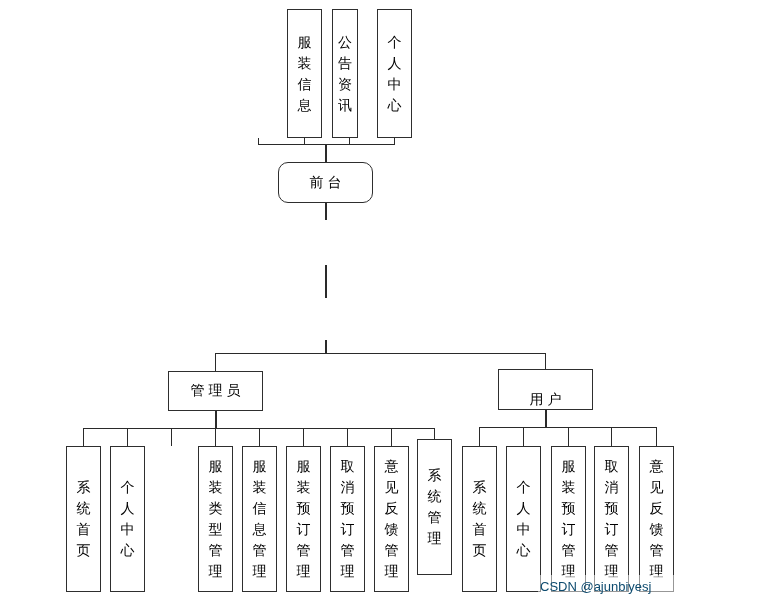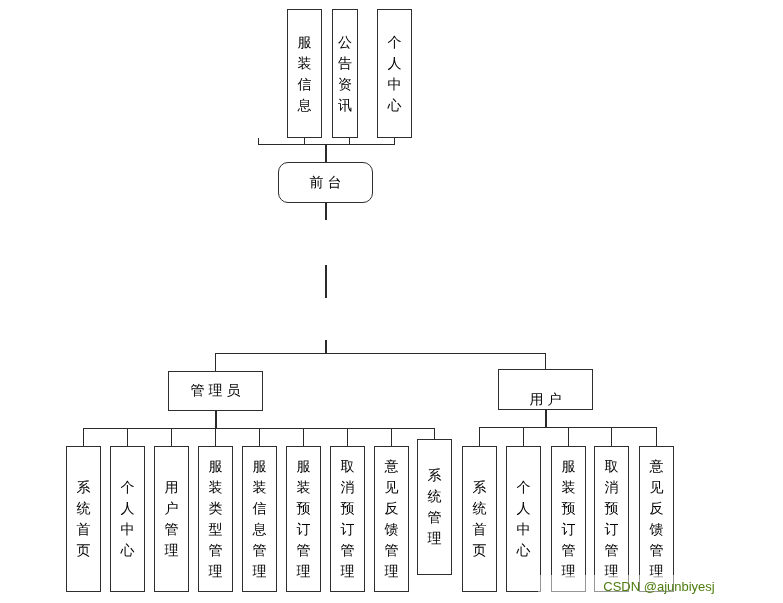--- a/index.html
+++ b/index.html
@@ -54,24 +54,24 @@
     background: rgba(255,255,255,0.5);
     z-index: 3;
   }
   .watermark {
     position: absolute;
     left: 540px;
     top: 576px;
     width: 238px;
     height: 22px;
     line-height: 22px;
-    text-align: center;
+    text-align: left;
     font-family: "Liberation Sans", "DejaVu Sans", sans-serif;
     font-size: 13px;
-    color: #4d7c0f;
+    color: #0c4a6e;
     z-index: 4;
   }
 </style>
 </head>
 <body>
 
 <div class="canvas">
 
   <div class="vline" style="left:258px; top:138px; width:1px; height:7px;"></div>
   <div class="vline" style="left:304px; top:138px; width:1px; height:7px;"></div>
@@ -127,23 +127,20 @@
   <div class="node" style="left:498px; top:369px; width:95px; height:41px;align-items:flex-end;">
     <div class="htext">用户</div>
   </div>
 
   <div class="node" style="left:66px; top:446px; width:35px; height:146px;">
     <div class="vtext">系统首页</div>
   </div>
   <div class="node" style="left:110px; top:446px; width:35px; height:146px;">
     <div class="vtext">个人中心</div>
   </div>
-  <div class="node" style="left:154px; top:446px; width:35px; height:146px;">
-    <div class="vtext">用户管理</div>
-  </div>
   <div class="node" style="left:198px; top:446px; width:35px; height:146px;">
     <div class="vtext">服装类型管理</div>
   </div>
   <div class="node" style="left:242px; top:446px; width:35px; height:146px;">
     <div class="vtext">服装信息管理</div>
   </div>
   <div class="node" style="left:286px; top:446px; width:35px; height:146px;">
     <div class="vtext">服装预订管理</div>
   </div>
   <div class="node" style="left:330px; top:446px; width:35px; height:146px;">

